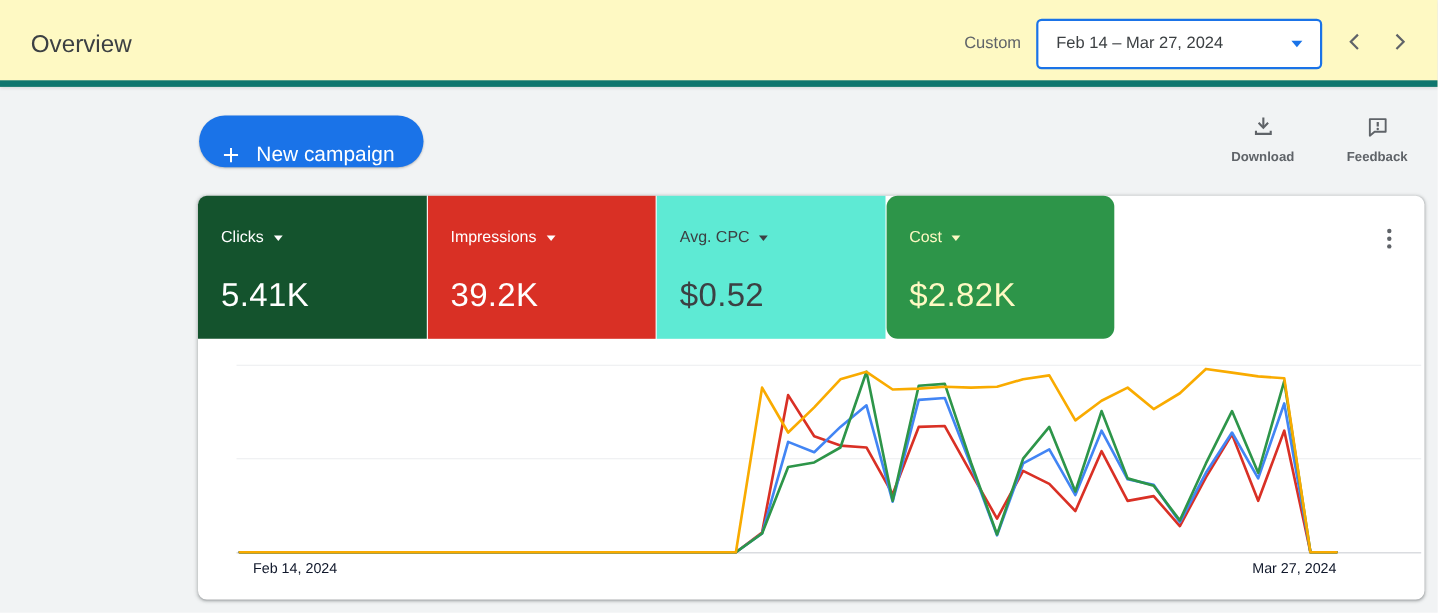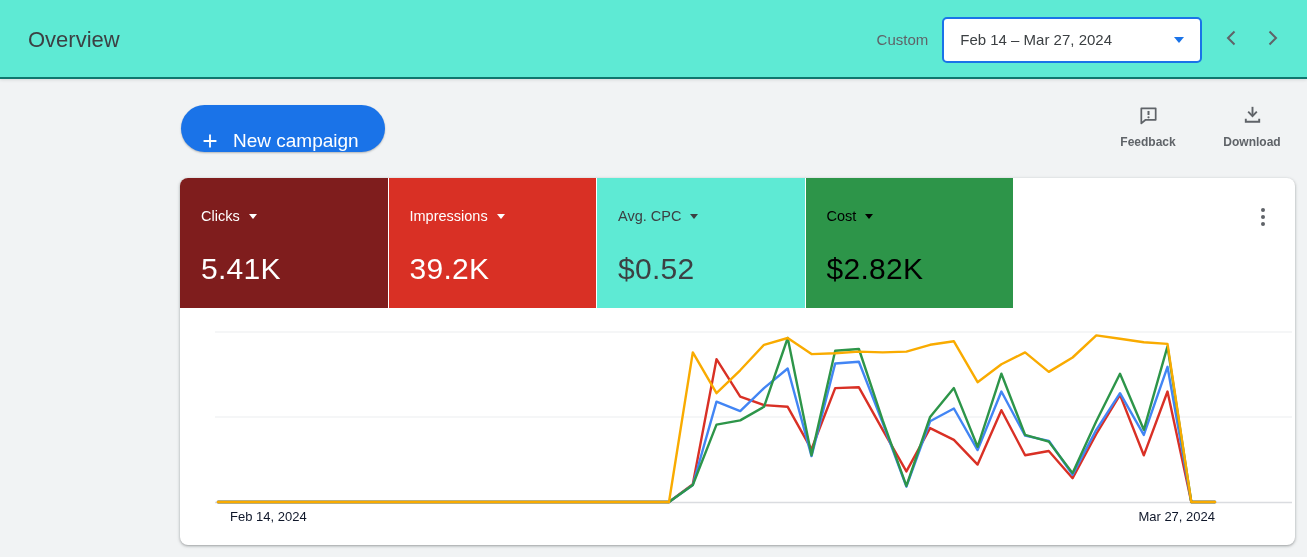--- a/index.html
+++ b/index.html
@@ -6,22 +6,22 @@
   html, body { width: 1307px; height: 557px; overflow: hidden; }
   body {
     font-family: "Liberation Sans", sans-serif;
     background: #f1f3f4;
     position: relative;
   }
 
   
   .app-header {
     position: absolute; top: 0; left: 0; width: 1307px; height: 79px;
-    background: #5eead4;
-    border-bottom: 2px solid #0f766e;
+    background: #fef9c3;
+    border-bottom: 6px solid #0f766e;
     box-shadow: 0 1px 3px rgba(60,64,67,.15);
     z-index: 5;
     padding-left: 48px;
   }
   .page-title {
     position: absolute; left: 28px; top: 0; height: 79px;
     display: flex; align-items: center;
     font-size: 22px; color: #3c4043; font-weight: 400;
   }
   .header-right {
@@ -140,65 +140,65 @@
       <svg width="22" height="22" viewBox="0 0 24 24">
           <path d="M12 5 v14 M5 12 h14" stroke="#ffffff" stroke-width="2" fill="none"></path>
         </svg>
     </span>
     <span>New campaign</span>
   </button>
 
   <div class="header-actions">
     <button class="action-btn">
       <span>
+        <svg width="23" height="23" viewBox="0 0 24 24" fill="none" stroke="#5f6368" stroke-width="2">
+          <path d="M12 4 v9"></path>
+            <path d="M7.5 9 L12 13.7 L16.5 9"></path>
+            <path d="M5 16.5 v3 h14 v-3"></path>
+        </svg>
+      </span>
+      <span class="action-label">Download</span>
+    </button>
+    <button class="action-btn">
+      <span>
         <svg width="23" height="23" viewBox="0 0 24 24" fill="none" stroke="#5f6368" stroke-width="1.8">
           <path d="M4.5 5.5 H19.5 V17.5 H9 L4.5 21.3 Z" stroke-linejoin="round"></path>
           <path d="M12 8.3 v4.2" stroke-width="2.1"></path>
           <circle cx="12" cy="14.9" r="1.15" fill="#5f6368" stroke="none"></circle>
         </svg>
       </span>
       <span class="action-label">Feedback</span>
     </button>
-    <button class="action-btn">
-      <span>
-        <svg width="23" height="23" viewBox="0 0 24 24" fill="none" stroke="#5f6368" stroke-width="2">
-          <path d="M12 4 v9"></path>
-            <path d="M7.5 9 L12 13.7 L16.5 9"></path>
-            <path d="M5 16.5 v3 h14 v-3"></path>
-        </svg>
-      </span>
-      <span class="action-label">Download</span>
-    </button>
   </div>
 
   <div class="overview-card">
 
     <div class="tiles-row">
-      <div class="metric-tile" style="background: #7f1d1d; color: rgb(255, 255, 255);">
+      <div class="metric-tile" style="background: #14532d; color: rgb(255, 255, 255);">
         <div class="tile-label-row">
           <span>Clicks</span>
           <span class="caret"></span>
         </div>
         <div class="tile-value">5.41K</div>
       </div>
       <div class="metric-tile" style="background: rgb(217, 48, 37); color: rgb(255, 255, 255);">
         <div class="tile-label-row">
           <span>Impressions</span>
           <span class="caret"></span>
         </div>
         <div class="tile-value">39.2K</div>
       </div>
       <div class="metric-tile" style="background: #5eead4; color: rgb(60, 64, 67);">
         <div class="tile-label-row">
           <span>Avg. CPC</span>
           <span class="caret"></span>
         </div>
         <div class="tile-value">$0.52</div>
       </div>
-      <div class="metric-tile" style="background: rgb(45, 149, 73); color: #000000;">
+      <div class="metric-tile" style="background: rgb(45, 149, 73); color: #fef9c3; border-radius: 10px;">
         <div class="tile-label-row">
           <span>Cost</span>
           <span class="caret"></span>
         </div>
         <div class="tile-value">$2.82K</div>
       </div>
     </div>
 
     <button class="kebab-btn" aria-label="more options">
       <i></i>

